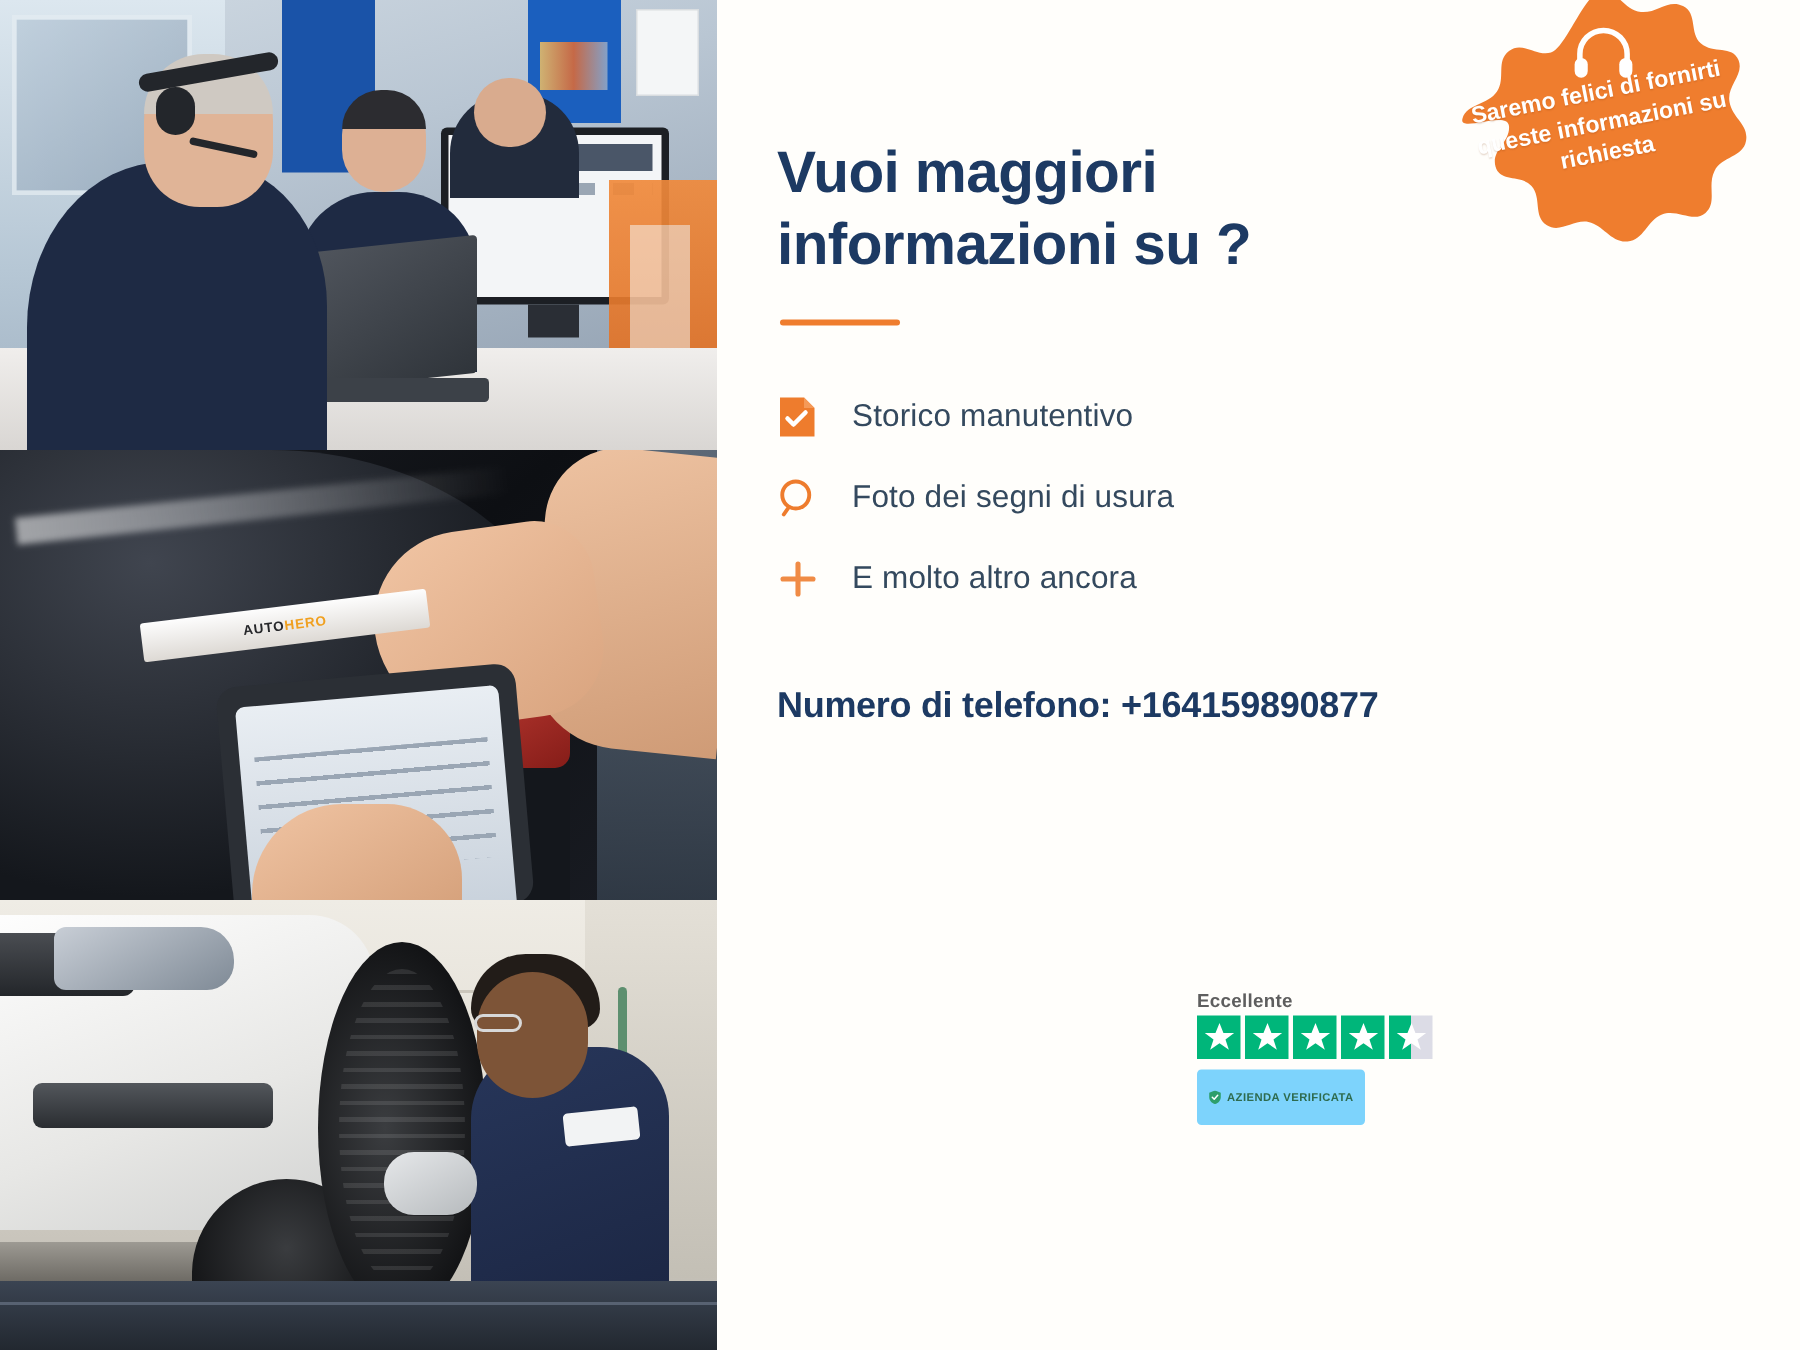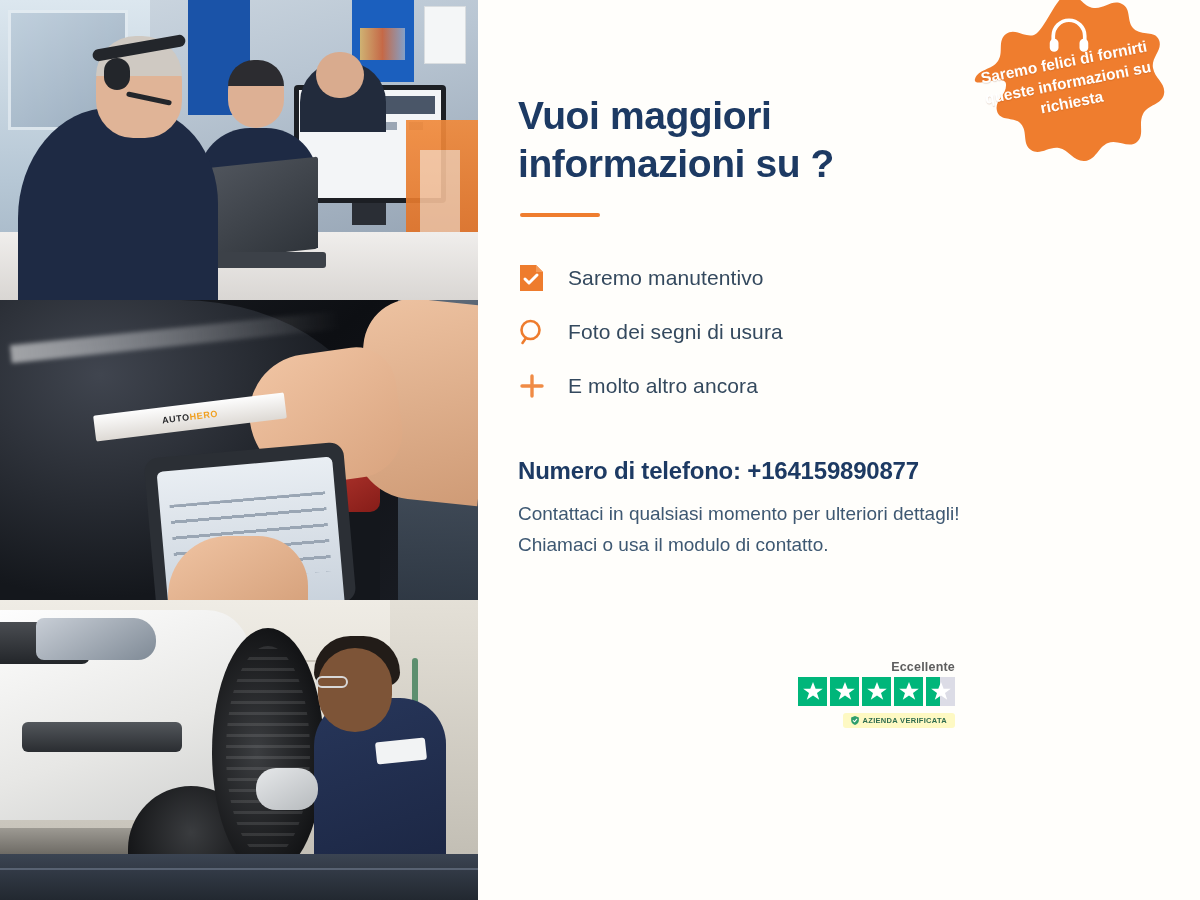--- a/index.html
+++ b/index.html
@@ -146,27 +146,27 @@
   .badge .headset { position:absolute; left:80px; top:26px; width:42px; height:40px; }
   .badge-text { position:absolute; left:14px; top:62px; width:172px;
                 transform:rotate(-11deg); text-align:center;
                 font-size:15.5px; font-weight:700; line-height:1.33; color:#fff;
                 text-shadow:0 1px 1px rgba(120,50,0,.18); }
 
   
   .trust { position:absolute; left:320px; top:660px; display:flex; align-items:flex-start; gap:14px; }
   .tp-logo { display:flex; align-items:center; gap:7px; margin-top:16px; }
   .tp-name { font-size:29px; font-weight:700; color:#191919; letter-spacing:-.9px; }
-  .tp-right{ display:flex; flex-direction:column; align-items:flex-end; }
+  .tp-right{ display:flex; flex-direction:column; align-items:flex-start; }
   .tp-excellent { font-size:12.5px; font-weight:600; color:#5e5e5e; letter-spacing:.2px; margin-bottom:3px; }
   .tp-stars { display:flex; gap:3px; }
   .tp-star  { width:29px; height:29px; background:#00b67a; display:flex; align-items:center; justify-content:center; }
   .tp-star.half { background:linear-gradient(90deg,#00b67a 50%,#dcdce6 50%); }
   .tp-verified { margin-top:7px; display:flex; align-items:center; gap:4px;
-                 background:#fef9c3; border-radius:3px; padding:3px 8px; }
+                 background:#7dd3fc; border-radius:3px; padding:14px 8px; }
   .tp-verified span { font-size:7.5px; font-weight:700; color:#2e6b4e; letter-spacing:.3px; }
 </style>
 </head>
 <body>
 
 <div class="banner">
 
   <div class="photo-col">
 
     <div class="photo p1">
@@ -253,21 +253,21 @@
     <ul class="features">
 
       <li class="feature">
         <span class="f-icon">
           <svg width="27" height="30" viewBox="0 0 27 30">
             <path d="M2 2h16l7 7v19H2z" fill="#ee7c2d"></path>
             <path d="M18 2v7h7" fill="#f59a58"></path>
             <path d="M7 16l4 4 8-8" fill="none" stroke="#fff" stroke-width="3" stroke-linecap="round" stroke-linejoin="round"></path>
           </svg>
         </span>
-        <span class="f-label">Saremo manutentivo</span>
+        <span class="f-label">Storico manutentivo</span>
       </li>
 
 
       <li class="feature">
         <span class="f-icon">
           <svg width="28" height="28" viewBox="0 0 28 28">
             <circle cx="12.5" cy="12" r="9" fill="none" stroke="#ee7c2d" stroke-width="2.6"></circle>
             <line x1="8" y1="20" x2="4.5" y2="25" stroke="#ee7c2d" stroke-width="2.6" stroke-linecap="round"></line>
           </svg>
         </span>
@@ -284,24 +284,20 @@
             </g>
           </svg>
         </span>
         <span class="f-label">E molto altro ancora</span>
       </li>
 
     </ul>
 
     <div class="phone-block">
       <div class="phone-line">Numero di telefono: +164159890877</div>
-      <div class="phone-sub">
-        <div>Contattaci in qualsiasi momento per ulteriori dettagli!</div>
-        <div>Chiamaci o usa il modulo di contatto.</div>
-      </div>
     </div>
 
     <div class="trust">
       <div class="tp-right">
         <div class="tp-excellent">Eccellente</div>
         <div class="tp-stars">
           <span class="tp-star">
             <svg width="20" height="19" viewBox="0 0 30 29">
                 <path fill="#fff" d="M15 0l4 10.3h10.9l-8.8 6.4 3.4 10.4L15 20.7 5.5 27.1l3.4-10.4L0 10.3h10.9z"></path>
               </svg>

